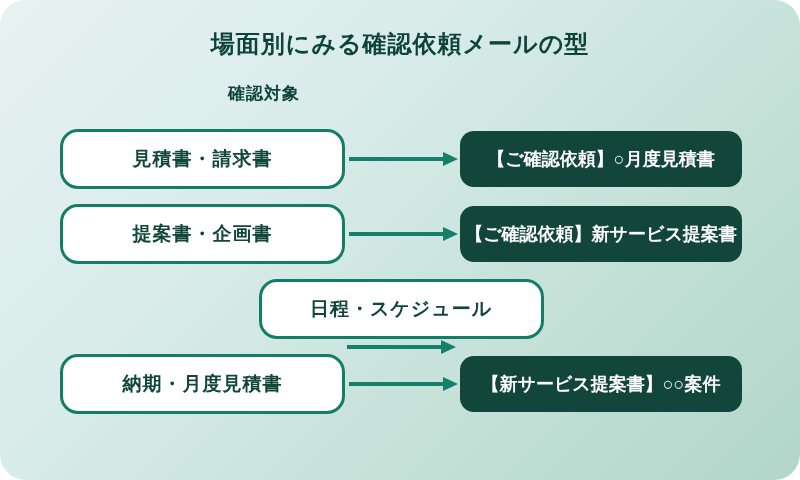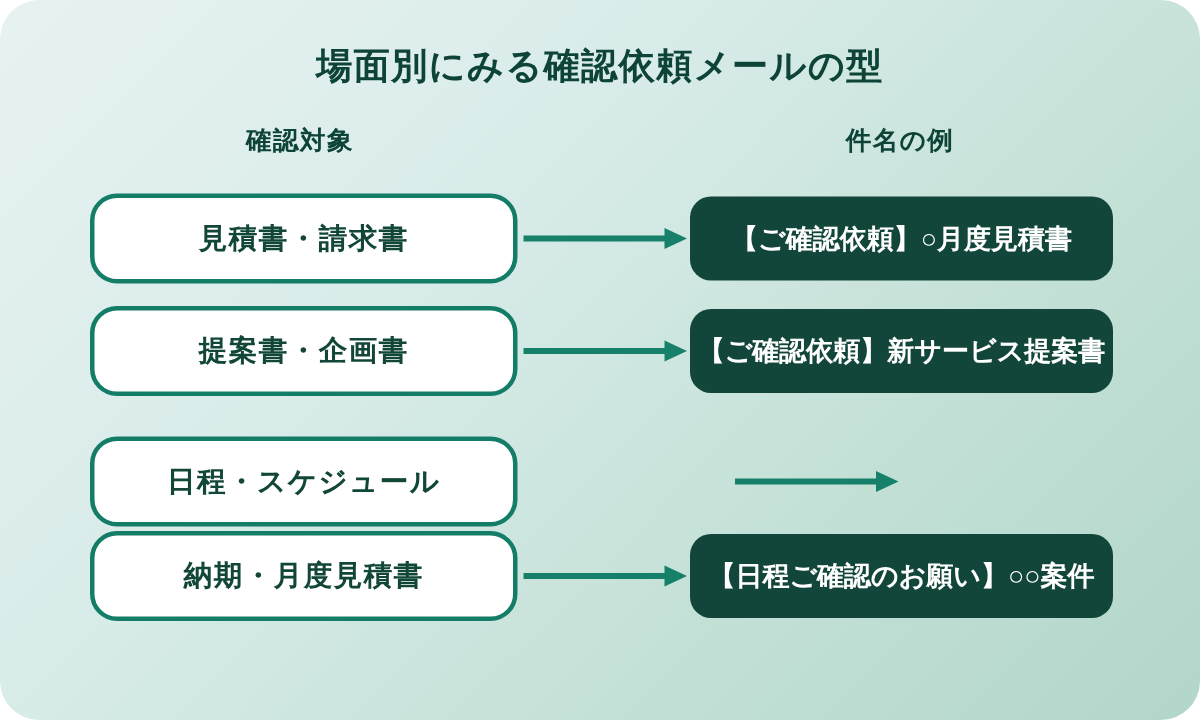--- a/index.html
+++ b/index.html
@@ -27,37 +27,37 @@
     letter-spacing: 1px;
   }
 
   .col-header {
     position: absolute;
     top: 82px;
     font-size: 17px;
     font-weight: bold;
     color: #0d4437;
     width: 200px;
-    text-align: center;
+    text-align: right;
     letter-spacing: 1px;
   }
   .col-header.left  { left: 100px; }
   .col-header.right { left: 500px; }
 
   .row {
     position: absolute;
     left: 60px;
     width: 682px;
     height: 60px;
     display: flex;
     align-items: center;
   }
   .row-0 { top: 129px; }
   .row-1 { top: 204px; }
-  .row-2 { top: 291px; }
+  .row-2 { top: 279px; flex-direction: column; }
   .row-3 { top: 354px; }
 
   .target-box {
     width: 285px;
     height: 60px;
     background: #ffffff;
     border: 3px solid #147d68;
     border-radius: 18px;
     display: flex;
     align-items: center;
@@ -95,21 +95,20 @@
   }
 </style>
 </head>
 <body>
 
 <div class="card">
 
   <div class="title">場面別にみる確認依頼メールの型</div>
 
   <div class="col-header left">確認対象</div>
-  <div class="col-header right">件名の例</div>
 
   <div class="row row-0">
     <div class="target-box">見積書・請求書</div>
     <div class="arrow-wrap">
       <svg width="112" height="16" viewBox="0 0 112 16">
           <line x1="2" y1="8" x2="98" y2="8" stroke="#17806a" stroke-width="4"></line>
           <polygon points="96,1 111,8 96,15" fill="#17806a"></polygon>
         </svg>
     </div>
     <div class="subject-box">【ご確認依頼】○月度見積書</div>
@@ -137,16 +136,16 @@
   </div>
 
   <div class="row row-3">
     <div class="target-box">納期・月度見積書</div>
     <div class="arrow-wrap">
       <svg width="112" height="16" viewBox="0 0 112 16">
           <line x1="2" y1="8" x2="98" y2="8" stroke="#17806a" stroke-width="4"></line>
           <polygon points="96,1 111,8 96,15" fill="#17806a"></polygon>
         </svg>
     </div>
-    <div class="subject-box">【日程ご確認のお願い】○○案件</div>
+    <div class="subject-box">【新サービス提案書】○○案件</div>
   </div>
 
 </div>
 
 </body></html>

